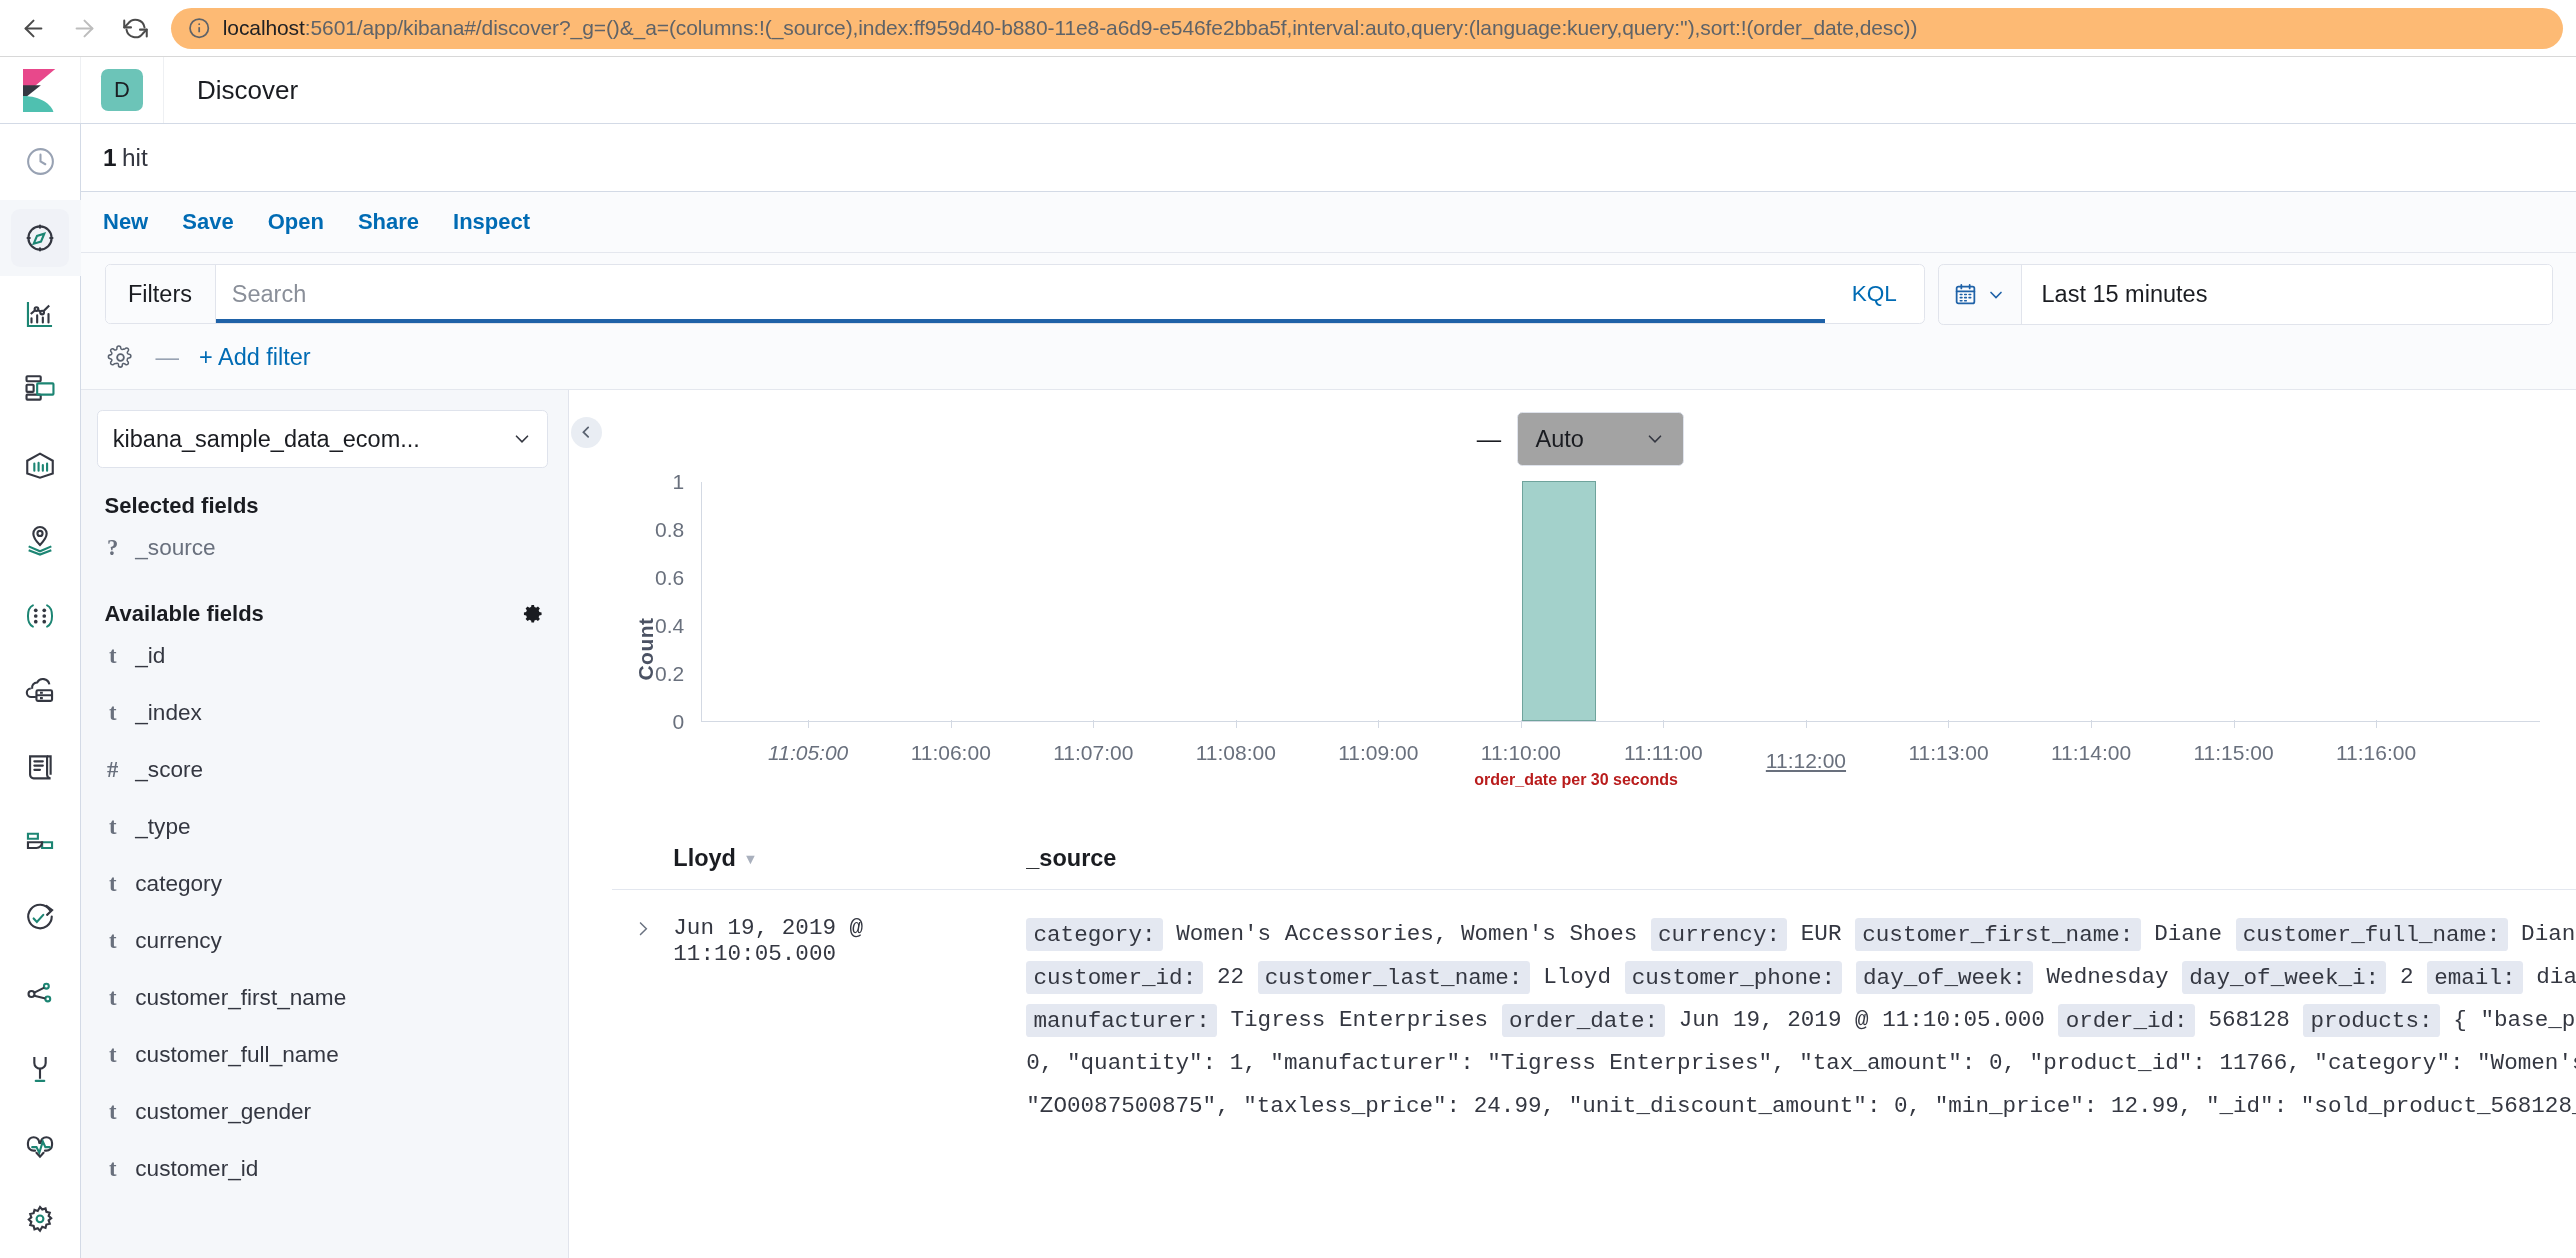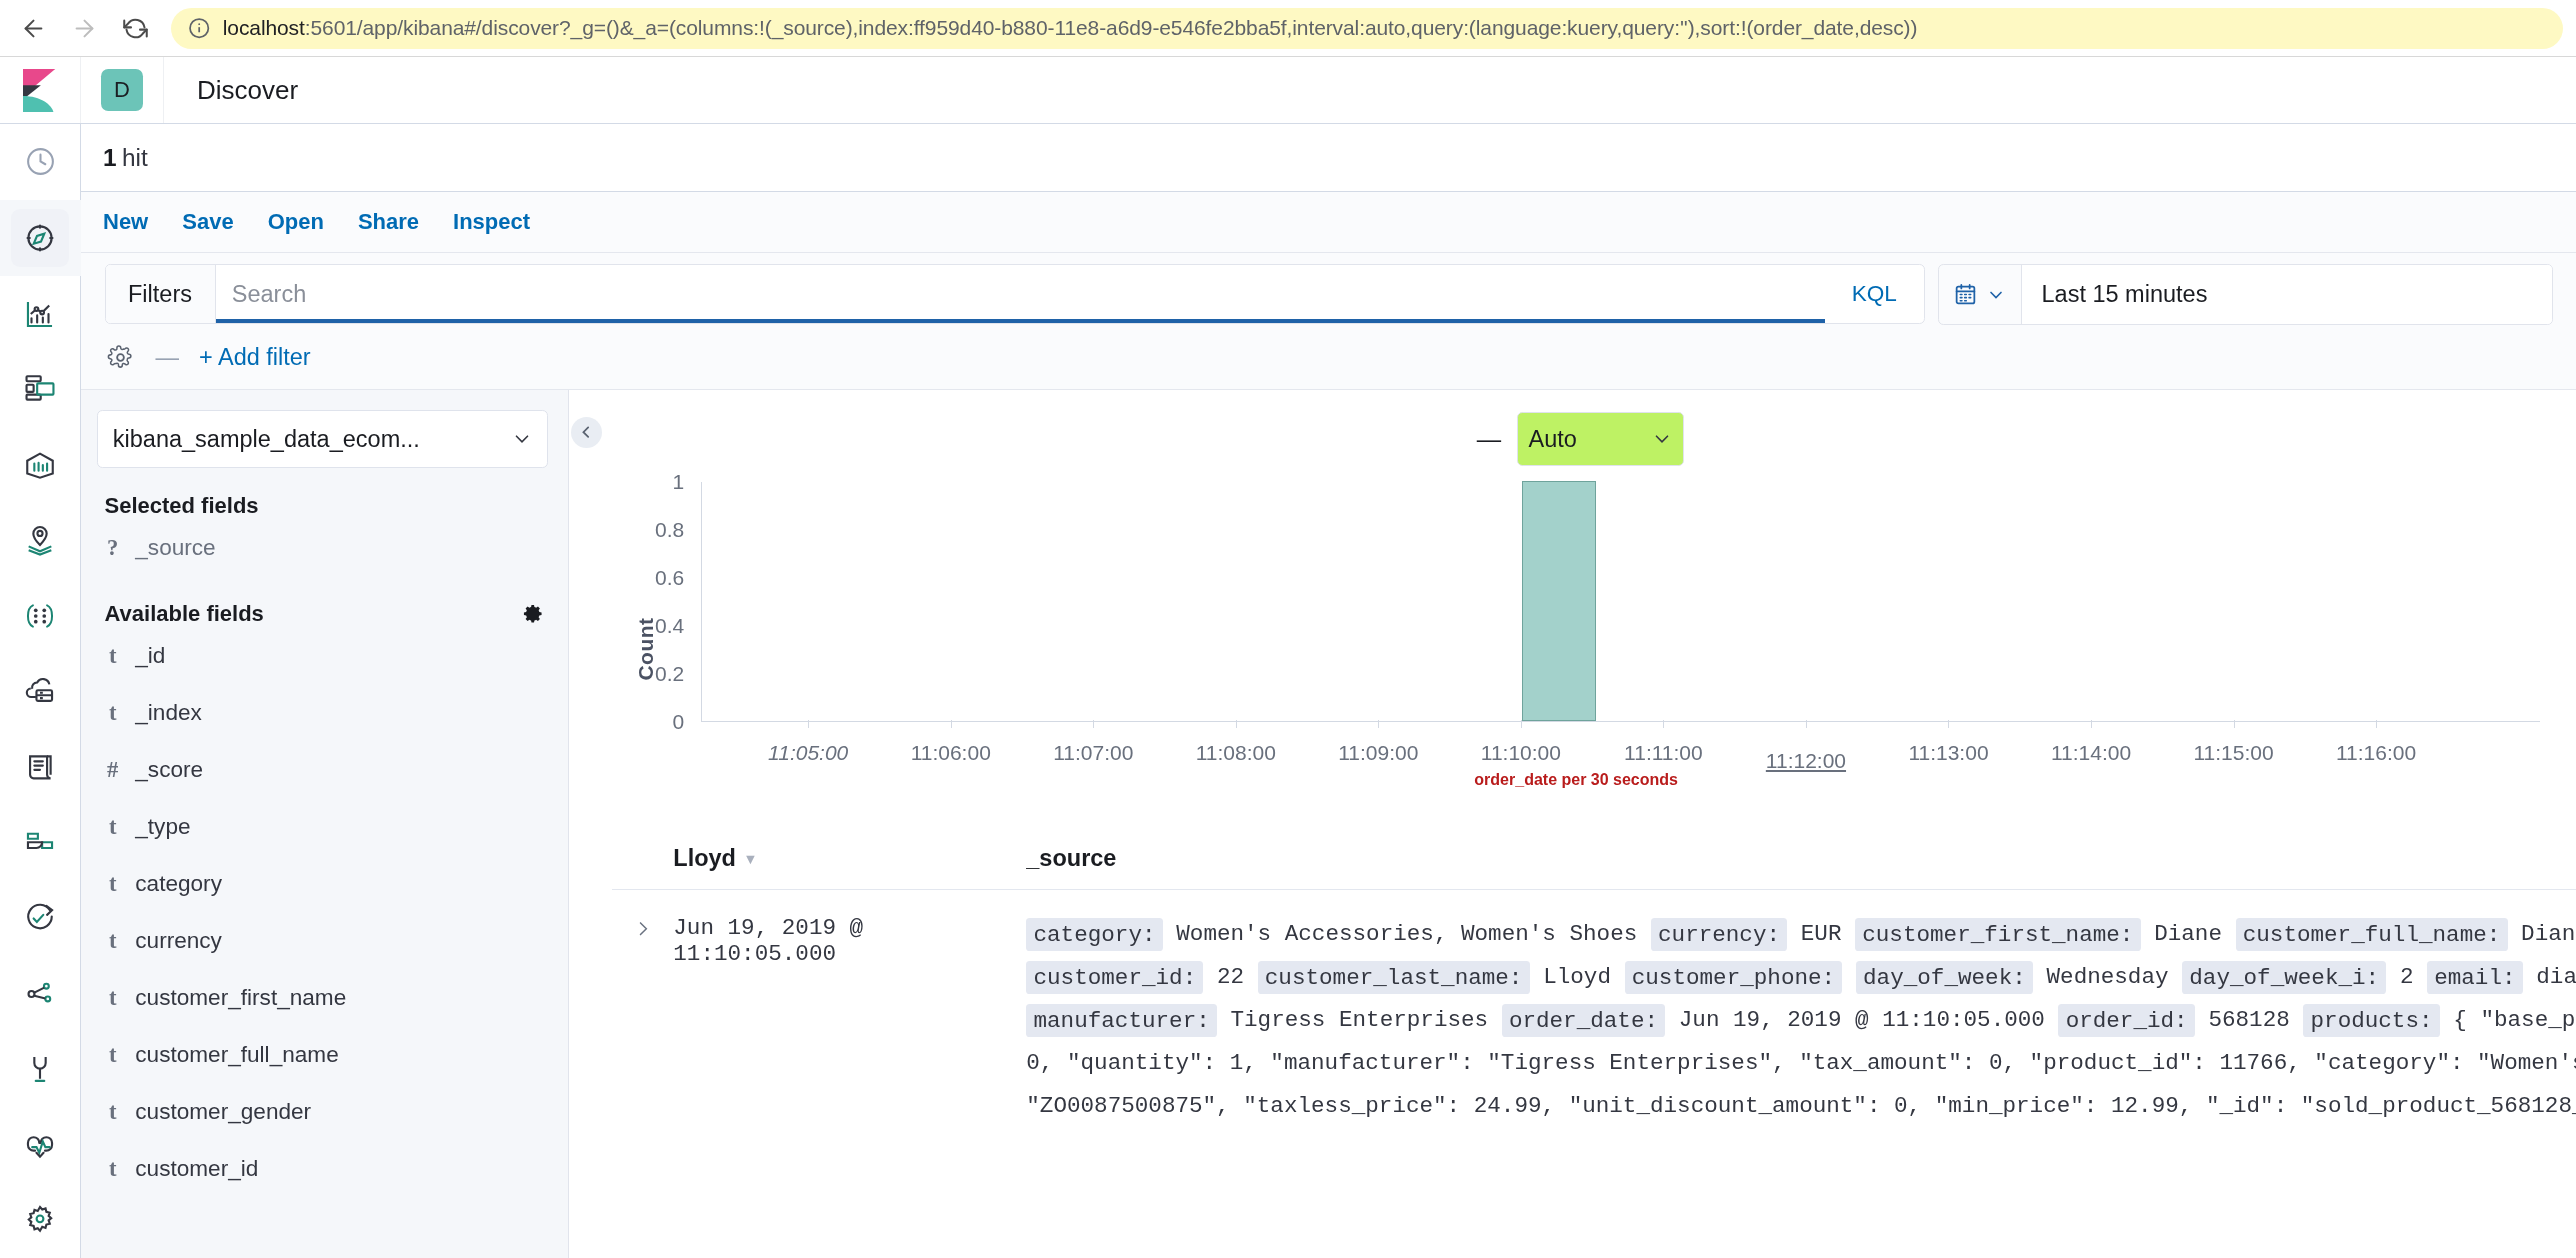--- a/index.html
+++ b/index.html
@@ -10,21 +10,21 @@
   }
   
   .browser-bar {
     height: 57px; display: flex; align-items: center;
     background: #fff; padding: 0 12.7px; gap: 9px;
     border-bottom: 0.9px solid #d8d8d8;
   }
   .nav-btn { width: 42px; height: 42px; display:flex; align-items:center; justify-content:center; color:#4b4b4b; }
   .nav-btn.disabled { color: #bdbdbd; }
   .url-field {
-    flex: 1; height: 41px; background: #fef9c3; border-radius: 21px;
+    flex: 1; height: 41px; background: #fdba74; border-radius: 21px;
     display: flex; align-items: center; padding: 0 16.3px; gap: 11px;
     margin-left: 5.4px;
   }
   .url-text { font-size: 21px; color: #5f6368; white-space: nowrap; overflow: hidden; letter-spacing: -0.1px;}
   .url-text .host { color: #202124; }
   
   .kb-header {
     height: 67px; display: flex; align-items: stretch;
     background: #fff; border-bottom: 0.9px solid #d3dae6;
   }
@@ -110,22 +110,22 @@
   .fname.muted { color:#69707d; }
   
   .doc-panel { flex:1; min-width:0; background:#fff; position:relative; overflow:hidden; padding-left: 16.3px;}
   .collapse-handle {
     position:absolute; left: 1.8px; top: 27px; width: 31px; height:31px; border-radius:50%;
     background:#e9edf3; color:#5a6270; display:flex; align-items:center; justify-content:center; font-size:18px; cursor:pointer;
   }
   .chart-header { display:flex; align-items:center; justify-content:center; gap: 16.3px; padding: 22px 36px 0 36px;}
   .chart-range { font-size:24.4px; color:#1a1c21; }
   .interval-select {
-    width: 118px; height: 54px; background:#bef264; border:0.9px solid #dfe3ec; border-radius:5.4px;
-    display:flex; align-items:center; padding: 0 10px; font-size:23.5px; color:#1a1c21; cursor:pointer; min-width:167px;
+    width: 118px; height: 54px; background:#a3a3a3; border:0.9px solid #dfe3ec; border-radius:5.4px;
+    display:flex; align-items:center; padding: 0 17px; font-size:23.5px; color:#1a1c21; cursor:pointer; min-width:167px;
   }
   .interval-select .caret{ margin-left:auto;}
   .em-dash { font-size:24.4px; color:#1a1c21;}
   
   .chart-area { position:relative; height: 334px; margin: 16.3px 36px 0 27px; }
   .y-label {
     position:absolute; left: 1.8px; top: 50%; transform: translateY(-50%) rotate(-90deg);
     font-size: 21px; font-weight:700; color:#4b5263; letter-spacing:0.5px;
   }
   .y-ticks { position:absolute; left: 27px; top:0; width: 54px; height: 240px;}

